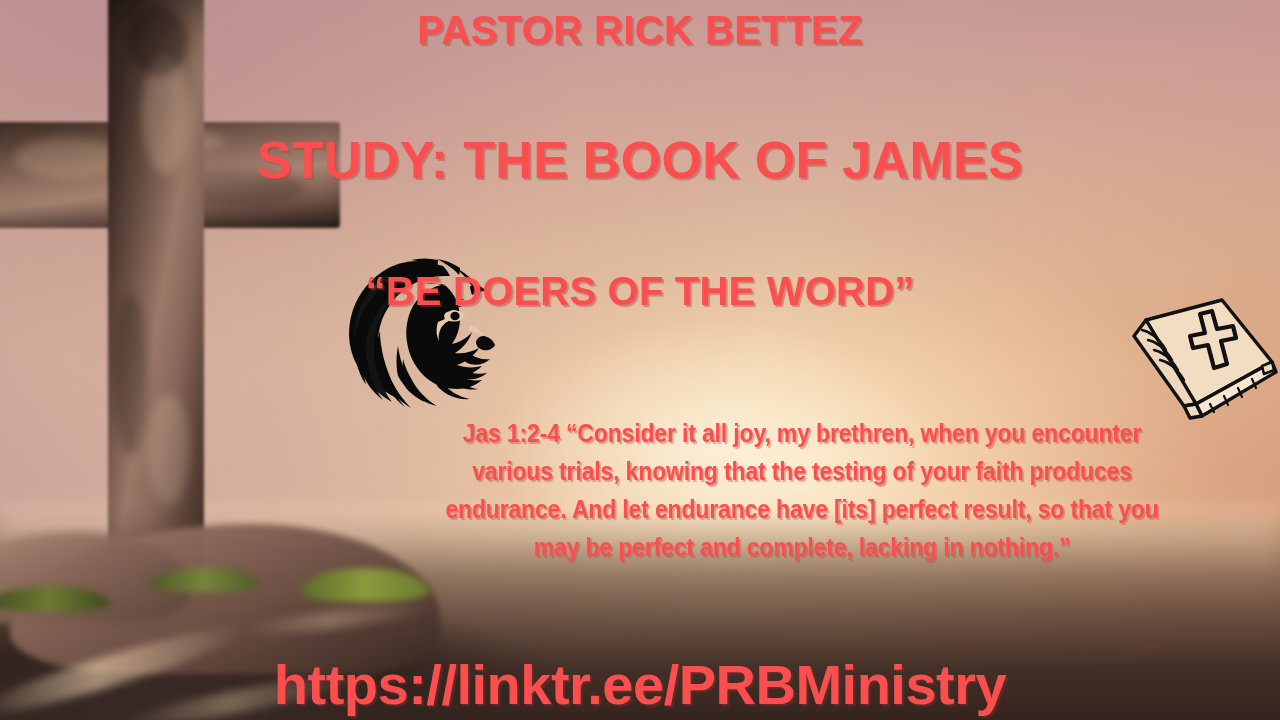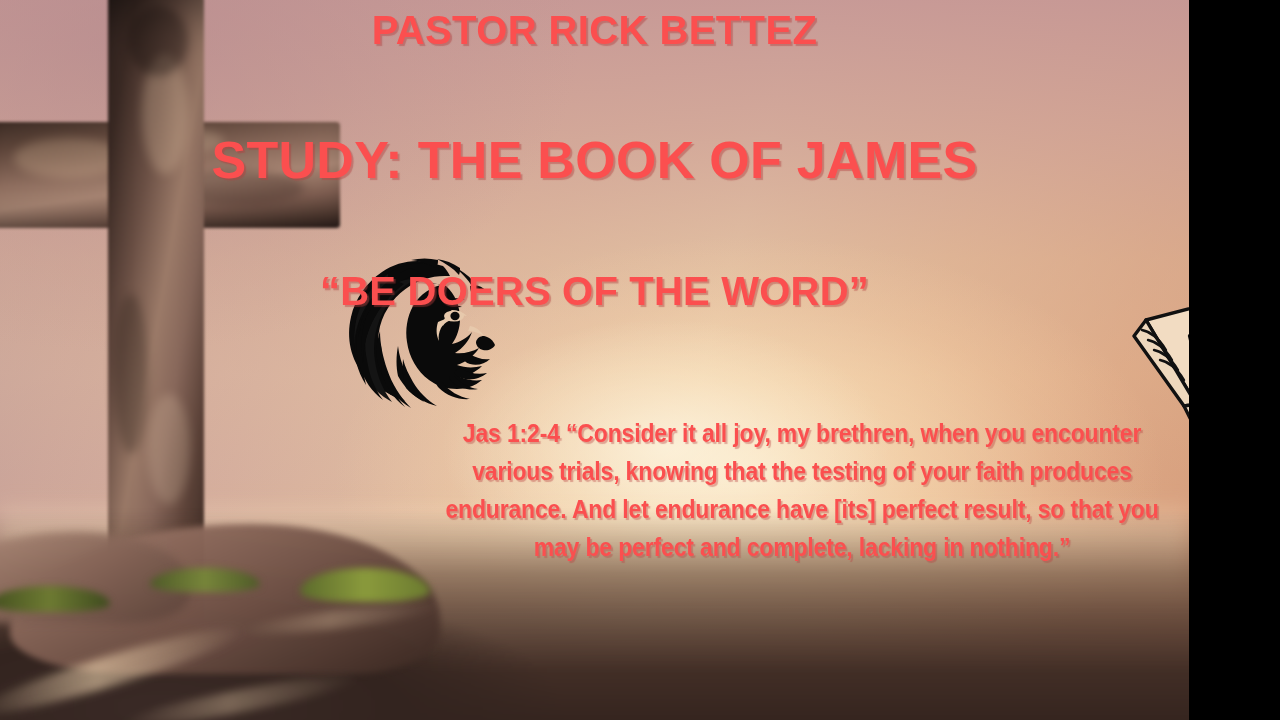--- a/index.html
+++ b/index.html
@@ -7,21 +7,21 @@
     margin: 0;
     padding: 0;
     background: #000;
   }
   body {
     font-family: "Liberation Sans", sans-serif;
   }
 
   #slide {
     position: relative;
-    width: 1189px;
+    width: 1280px;
     height: 720px;
     overflow: hidden;
     background: #404040;
   }
 
   
   .bg-layer { position: absolute; inset: 0; }
 
   
   .sky-base {
@@ -341,14 +341,15 @@
 
   <div class="headline" id="line-theme">“BE DOERS OF THE WORD”</div>
 
   <div id="scripture">
     <div>Jas 1:2-4 “Consider it all joy, my brethren, when you encounter</div>
     <div>various trials, knowing that the testing of your faith produces</div>
     <div>endurance. And let endurance have [its] perfect result, so that you</div>
     <div>may be perfect and complete, lacking in nothing.”</div>
   </div>
 
+  <div id="site-url">https://linktr.ee/PRBMinistry</div>
 
 </div>
 
 </body></html>

